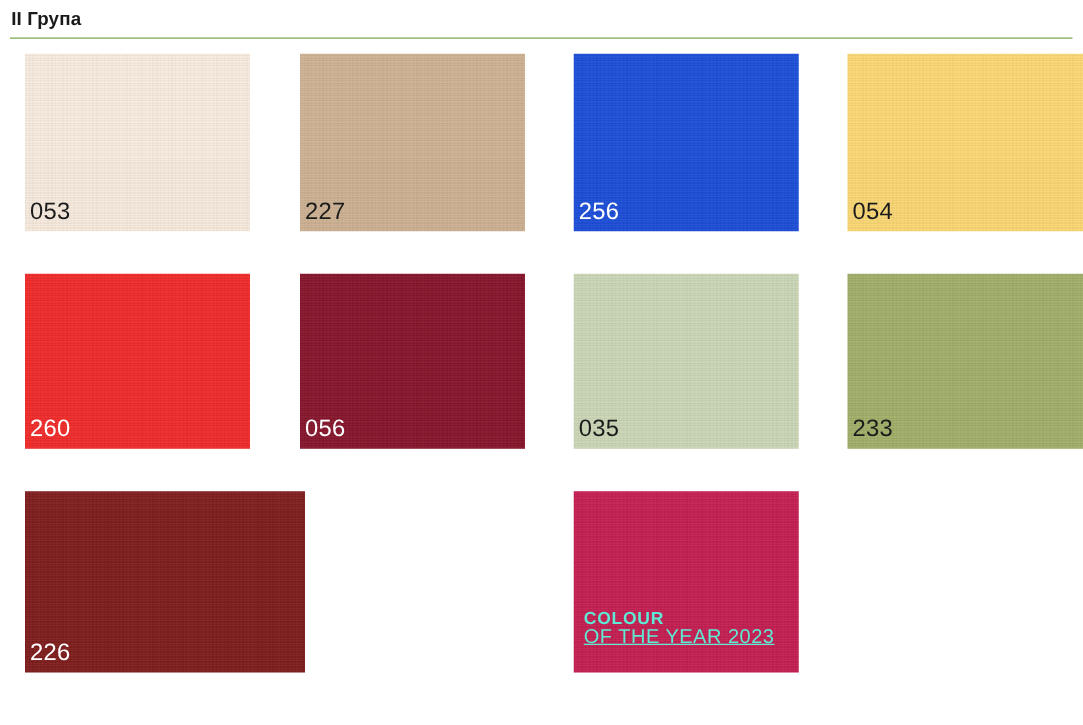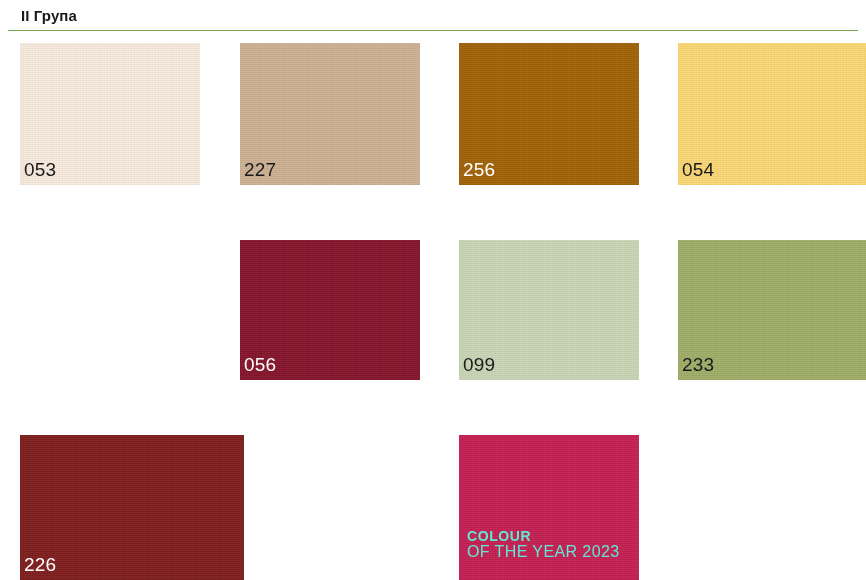--- a/index.html
+++ b/index.html
@@ -26,42 +26,41 @@
   }
   .header-title {
     position: absolute;
     left: 9px;
     top: 7px;
     font-size: 15px;
     font-weight: bold;
     color: #1a1a1a;
     letter-spacing: 0.1px;
     white-space: nowrap;
-    margin-left: 12px;
   }
   .header-rule {
     position: absolute;
     left: 8px;
     top: 30px;
     width: 850px;
     height: 1px;
     background: #7aa84f;
   }
 
   
   .swatch-grid {
     position: absolute;
     left: 20px;
     top: 43px;
     width: 846px;
   }
   .swatch-row {
     position: relative;
     width: 846px;
-    margin-bottom: 55px;
+    margin-bottom: 34px;
   }
   .swatch-row.row-1 { height: 142px; }
   .swatch-row.row-2 { height: 140px; }
   .swatch-row.row-3 { height: 145px; margin-bottom: 0; }
 
   .swatch {
     position: absolute;
     top: 0;
     width: 180px;
     height: 100%;
@@ -127,20 +126,21 @@
     display: block;
     font-size: 14px;
     font-weight: bold;
     letter-spacing: 0.6px;
   }
   .coty-line2 {
     display: block;
     font-size: 16px;
     font-weight: normal;
     letter-spacing: 0.4px;
+    text-decoration: underline;
   }
 </style>
 </head>
 <body>
 
 <div class="page-header">
   <div class="header-title">II Група</div>
   <div class="header-rule" style="background-color: rgb(122, 168, 79);"></div>
 </div>
 
@@ -148,38 +148,42 @@
 
   <div class="swatch-row row-1">
     <div class="swatch col-0" style="background-color: rgb(247, 234, 221);">
       <div class="texture"></div>
       <div class="swatch-label dark">053</div>
     </div>
     <div class="swatch col-1" style="background-color: rgb(205, 177, 147);">
       <div class="texture"></div>
       <div class="swatch-label dark">227</div>
     </div>
-    <div class="swatch col-2" style="background-color: #a16207;">
+    <div class="swatch col-2" style="background-color: #1d4ed8;">
       <div class="texture"></div>
       <div class="swatch-label light">256</div>
     </div>
     <div class="swatch col-3" style="background-color: rgb(250, 215, 116); padding-left: 35px;">
       <div class="texture"></div>
       <div class="swatch-label dark">054</div>
     </div>
   </div>
 
   <div class="swatch-row row-2">
+    <div class="swatch col-0" style="background-color: rgb(239, 42, 42);">
+      <div class="texture"></div>
+      <div class="swatch-label light">260</div>
+    </div>
     <div class="swatch col-1" style="background-color: rgb(133, 20, 43);">
       <div class="texture"></div>
       <div class="swatch-label light">056</div>
     </div>
     <div class="swatch col-2" style="background-color: rgb(201, 213, 181);">
       <div class="texture"></div>
-      <div class="swatch-label dark">099</div>
+      <div class="swatch-label dark">035</div>
     </div>
     <div class="swatch col-3" style="background-color: rgb(159, 173, 104); padding-left: 47px;">
       <div class="texture"></div>
       <div class="swatch-label dark">233</div>
     </div>
   </div>
 
   <div class="swatch-row row-3">
     <div class="swatch col-0" style="background-color: #7f1d1d; padding-left: 44px;">
       <div class="texture"></div>

